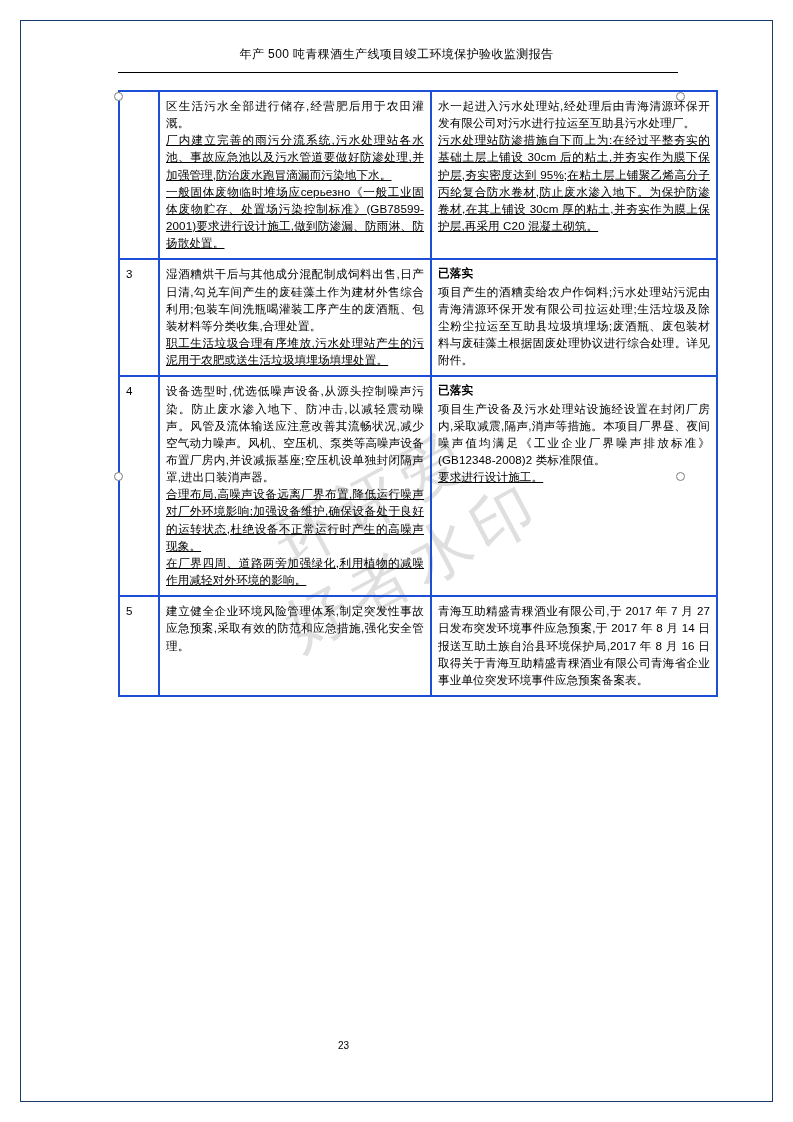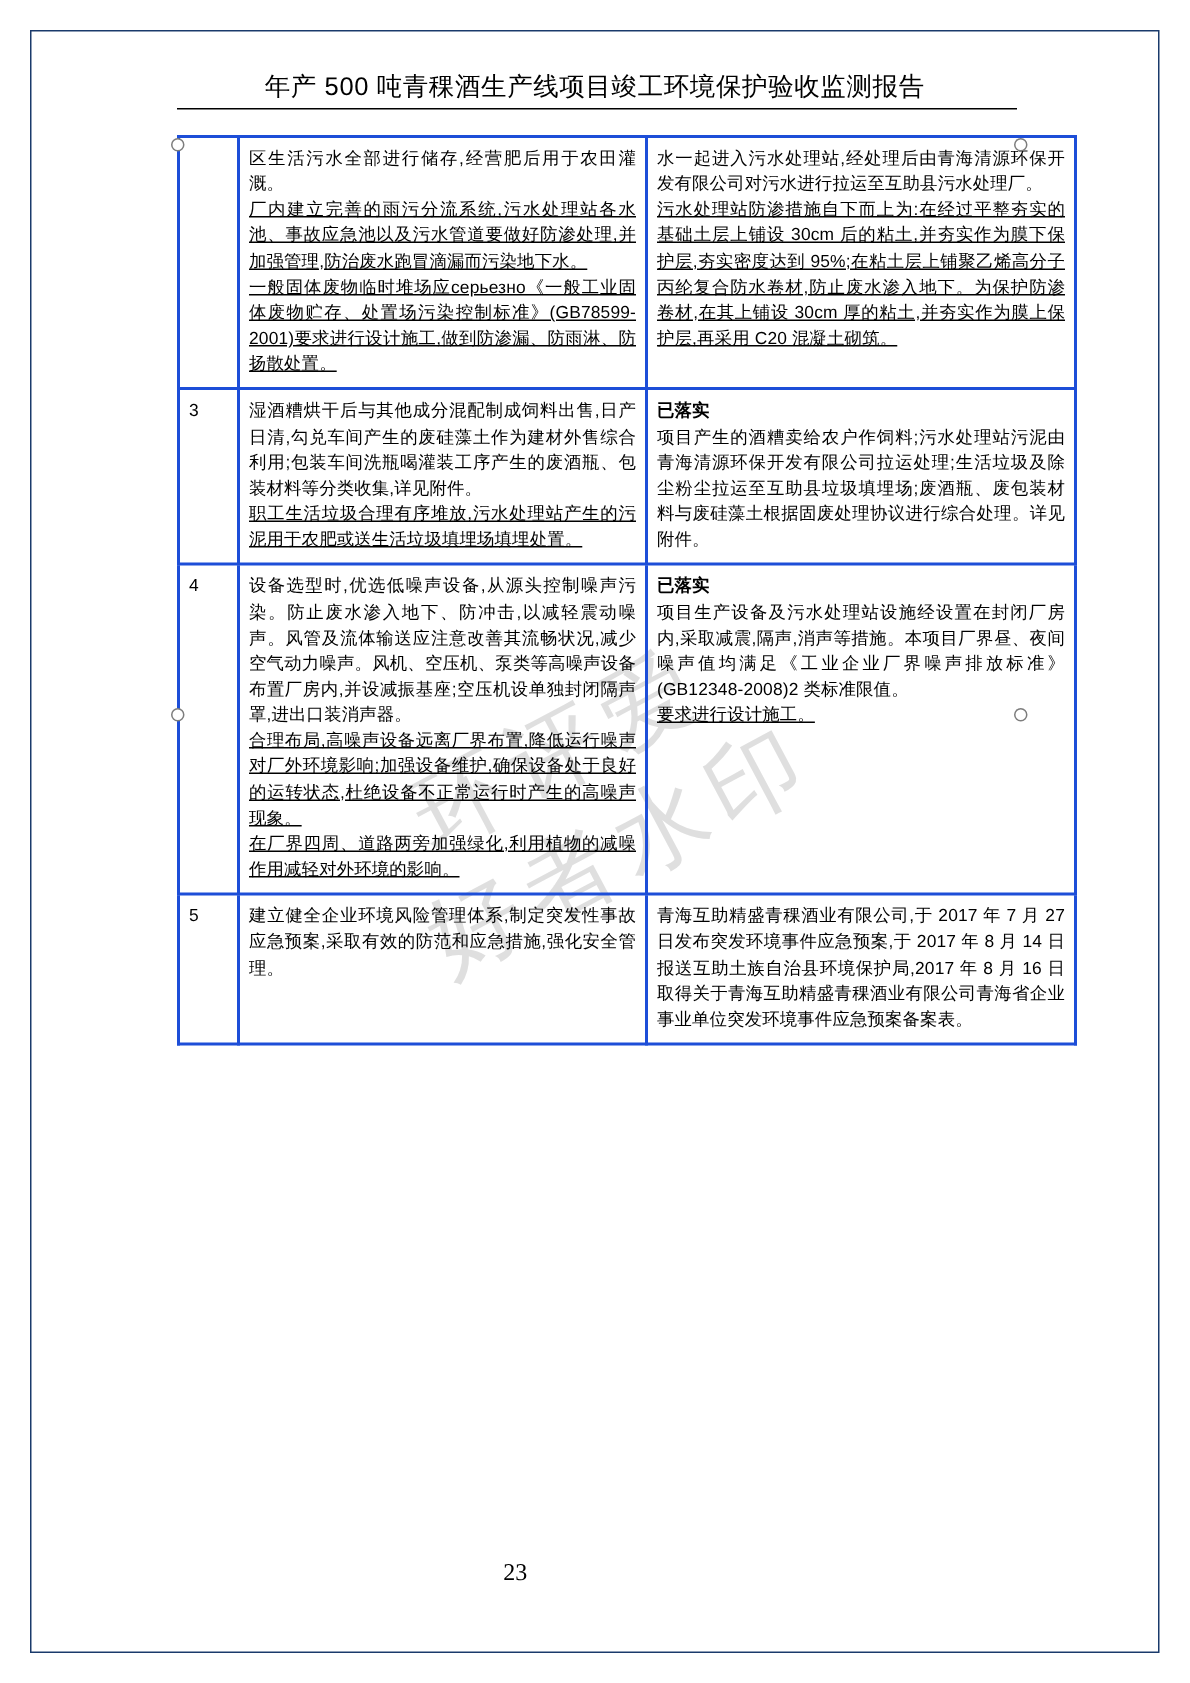--- a/index.html
+++ b/index.html
@@ -28,21 +28,21 @@
     border: 1px solid #1a3a6b;
     box-sizing: border-box;
     pointer-events: none;
   }
   .header {
     position: absolute;
     left: 0;
     top: 46px;
     width: 793px;
     text-align: center;
-    font-size: 17px;
+    font-size: 12px;
     letter-spacing: 0.4px;
     color: #000;
   }
   .header-rule {
     position: absolute;
     left: 118px;
     top: 72px;
     width: 560px;
     height: 0;
     border-top: 1.4px solid #000;
@@ -96,22 +96,21 @@
     line-height: 1.25;
     white-space: nowrap;
   }
   .wm-line2 { margin-left: -30px; }
   .page-number {
     position: absolute;
     left: 0;
     top: 1040px;
     width: 687px;
     text-align: center;
-    font-size: 16px;
-    font-family: Liberation Serif, serif;
+    font-size: 10px;
   }
   .corner {
     position: absolute;
     width: 7px;
     height: 7px;
     border: 1px solid #7d7d7d;
     border-radius: 50%;
     background: #fff;
   }
 </style>
@@ -141,21 +140,21 @@
         </td>
         <td class="col-right">
           <p class="para">水一起进入污水处理站,经处理后由青海清源环保开发有限公司对污水进行拉运至互助县污水处理厂。</p>
           <p class="para">污水处理站防渗措施自下而上为:在经过平整夯实的基础土层上铺设 30cm 后的粘土,并夯实作为膜下保护层,夯实密度达到 95%;在粘土层上铺聚乙烯高分子丙纶复合防水卷材,防止废水渗入地下。为保护防渗卷材,在其上铺设 30cm 厚的粘土,并夯实作为膜上保护层,再采用 C20 混凝土砌筑。</p>
         </td>
       </tr>
 
       <tr>
         <td class="num">3</td>
         <td class="col-mid">
-          <p class="para">湿酒糟烘干后与其他成分混配制成饲料出售,日产日清,勾兑车间产生的废硅藻土作为建材外售综合利用;包装车间洗瓶喝灌装工序产生的废酒瓶、包装材料等分类收集,详见附件。</p>
+          <p class="para">湿酒糟烘干后与其他成分混配制成饲料出售,日产日清,勾兑车间产生的废硅藻土作为建材外售综合利用;包装车间洗瓶喝灌装工序产生的废酒瓶、包装材料等分类收集,合理处置。</p>
           <p class="para">职工生活垃圾合理有序堆放,污水处理站产生的污泥用于农肥或送生活垃圾填埋场填埋处置。</p>
         </td>
         <td class="col-right">
           <p class="done">已落实</p>
           <p class="para">项目产生的酒糟卖给农户作饲料;污水处理站污泥由青海清源环保开发有限公司拉运处理;生活垃圾及除尘粉尘拉运至互助县垃圾填埋场;废酒瓶、废包装材料与废硅藻土根据固废处理协议进行综合处理。详见附件。</p>
         </td>
       </tr>
 
       <tr>
         <td class="num">4</td>

